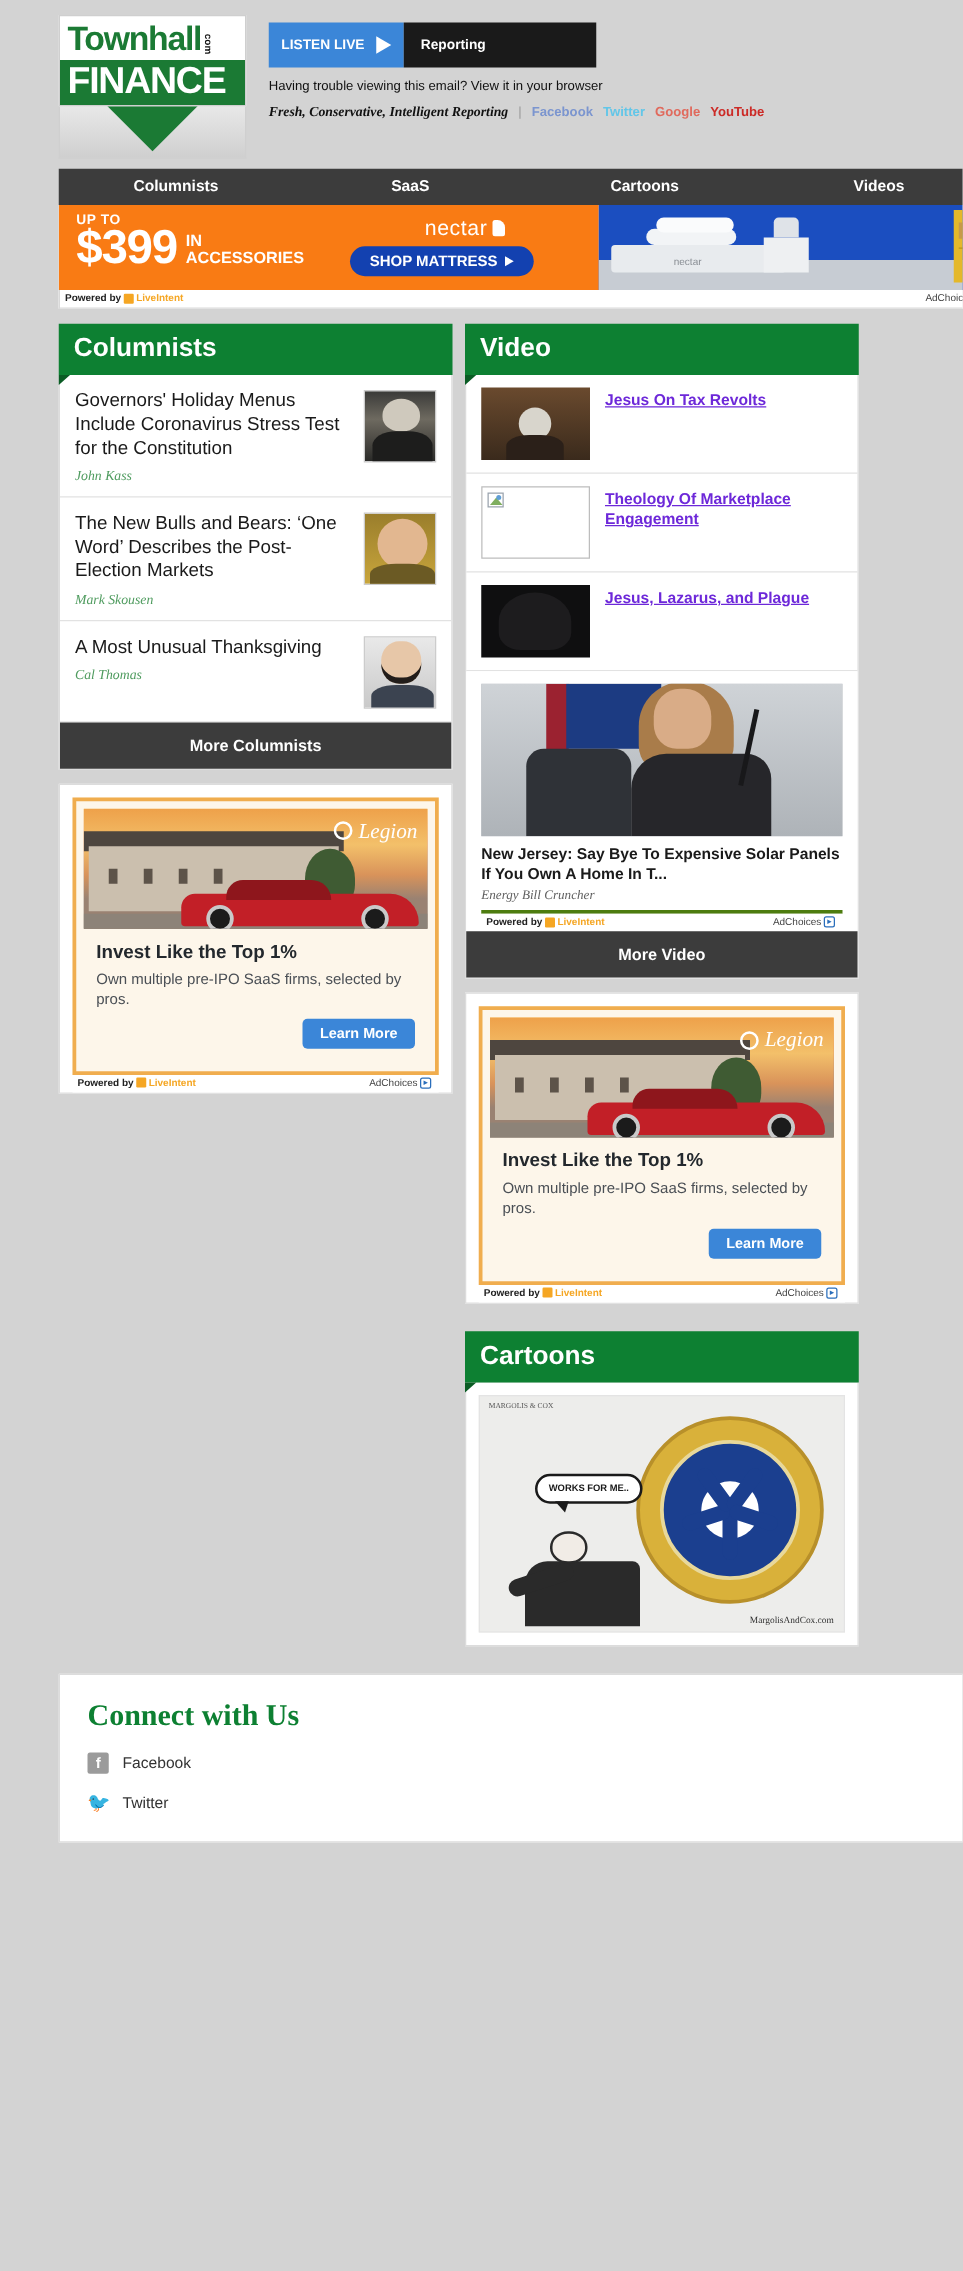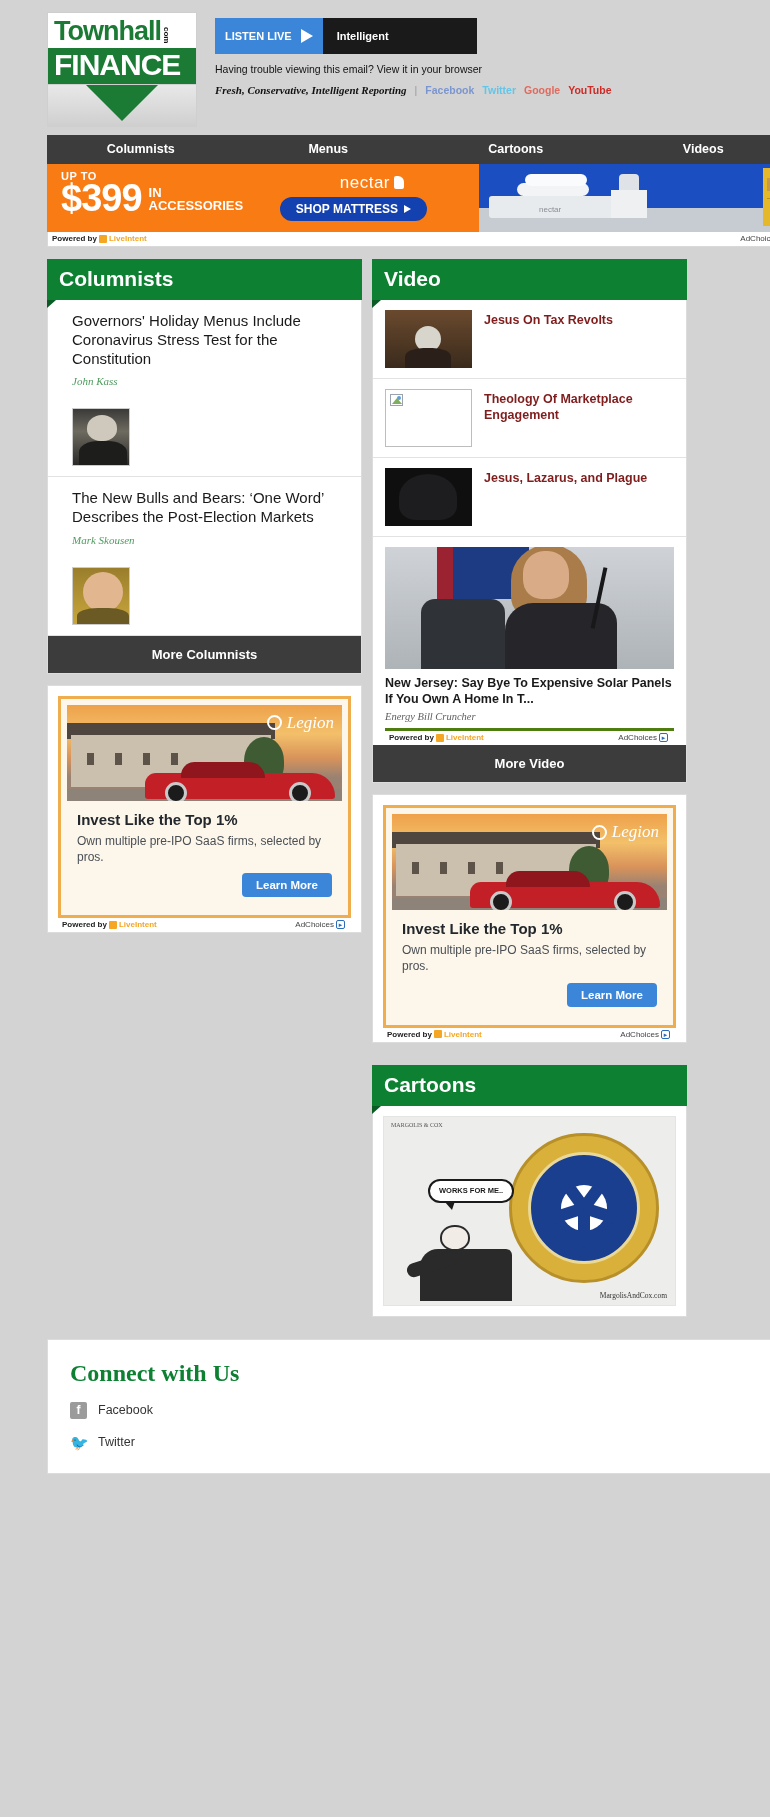--- a/index.html
+++ b/index.html
@@ -125,21 +125,21 @@
   .sec-head {
     background: #0d8032; color: #fff; font-size: 21px; font-weight: bold;
     padding: 8px 12px 9px 12px; position: relative;
   }
   .sec-head::after {
     content: ""; position: absolute; left: 0; bottom: -8px;
     border-left: 9px solid #0a5c24; border-bottom: 8px solid transparent;
   }
   .panel { background: #fff; border: 1px solid #dcdcdc; border-top: none; }
 
-  .story { display: flex; gap: 21px; padding: 12px 12px 10px 24px; border-bottom: 1px solid #e2e2e2; flex-direction: column; }
+  .story { display: flex; gap: 10px; padding: 12px 12px 10px 12px; border-bottom: 1px solid #e2e2e2; }
   .story:last-child { border-bottom: none; }
   .story-text { flex: 1; }
   .story-title { font-size: 15px; color: #1a1a1a; line-height: 1.25; font-weight: normal; }
   .story-author { font-family: "Liberation Serif", serif; font-style: italic; font-size: 11px; color: #4e9b5e; margin-top: 7px; }
   .headshot { width: 58px; height: 58px; flex: 0 0 58px; border: 1px solid #ccc; overflow: hidden; position: relative; }
   .hs1 { background: linear-gradient(#3a3a38 0%, #6e6a60 40%, #2a2a28 100%); }
   .hs1::before { content:""; position:absolute; left:14px; top:6px; width:30px; height:26px; background:#cfc9bd; border-radius:50% 50% 45% 45%; }
   .hs1::after { content:""; position:absolute; left:6px; top:32px; width:48px; height:28px; background:#1d1d1c; border-radius:40% 40% 0 0; }
   .hs2 { background: linear-gradient(#9a7e2c, #c9a63c); }
   .hs2::before { content:""; position:absolute; left:10px; top:4px; width:40px; height:40px; background:#e2b790; border-radius:50%; }
@@ -178,21 +178,21 @@
   .vrow { display: flex; gap: 12px; padding: 10px 12px; border-bottom: 1px solid #e2e2e2; align-items: flex-start; }
   .vthumb { width: 87px; height: 58px; flex: 0 0 87px; border: 1px solid #bdbdbd; background: #fff; position: relative; overflow: hidden; }
   .vt1 { background: linear-gradient(#6a4a2e, #3a2a1c); border: none; }
   .vt1::before { content:""; position:absolute; left:30px; top:16px; width:26px; height:26px; background:#d8d5cc; border-radius:50%; }
   .vt1::after { content:""; position:absolute; left:20px; top:38px; width:46px; height:22px; background:#2b2019; border-radius:40% 40% 0 0; }
   .vt4 { background: #0f0f10; border: none; }
   .vt4::before { content:""; position:absolute; left:14px; top:6px; width:58px; height:46px; background:#1d1c1e; border-radius:50% 50% 30% 30%; }
   .broken { position: absolute; left: 4px; top: 4px; width: 13px; height: 12px; border: 1px solid #9aa3ad; background: #fff; }
   .broken::before { content:""; position:absolute; left:1px; bottom:1px; width:0; height:0; border-left:5px solid transparent; border-right:5px solid transparent; border-bottom:6px solid #7fae5f; }
   .broken::after { content:""; position:absolute; right:1px; top:1px; width:4px; height:4px; background:#5f9ed6; border-radius:50%; }
-  .vtitle { font-size: 12.5px; font-weight: bold; color: #7f1d1d; line-height: 1.3; padding-top: 2px; }
+  .vtitle { font-size: 12.5px; font-weight: bold; color: #6d28d9; line-height: 1.3; padding-top: 2px; text-decoration: underline; }
 
   .vad { background: #fff; padding: 10px 12px 0 12px; }
   .vad-img { height: 122px; position: relative; overflow: hidden; background: #b9bdc2; }
   .va-bg { position: absolute; inset: 0; background: linear-gradient(#cfd3d7, #aeb3b8); }
   .va-flag { position: absolute; left: 68px; top: 0; width: 76px; height: 52px; background: #1c3b82; }
   .va-flag-red { position: absolute; left: 52px; top: 0; width: 18px; height: 58px; background: #9b2230; }
   .va-chair { position: absolute; left: 36px; bottom: 0; width: 84px; height: 70px; background: #2f3237; border-radius: 14px 14px 0 0; }
   .va-person-h { position: absolute; left: 138px; top: 4px; width: 46px; height: 48px; background: #d9ac87; border-radius: 46% 46% 40% 40%; }
   .va-hair { position: absolute; left: 126px; top: -2px; width: 76px; height: 74px; background: #a97c4a; border-radius: 48% 48% 30% 30%; }
   .va-body { position: absolute; left: 120px; bottom: 0; width: 112px; height: 66px; background: #26262a; border-radius: 28px 20px 0 0; }
@@ -245,37 +245,37 @@
         <div class="logo-arrow"></div>
       </div>
     </div>
 
     <div class="header-right">
       <div class="listen-bar">
         <div class="listen-live">
           <span>LISTEN LIVE</span>
           <span class="play-tri"></span>
         </div>
-        <div class="listen-show">Intelligent</div>
+        <div class="listen-show">Reporting</div>
       </div>
       <div class="trouble">Having trouble viewing this email? View it in your browser</div>
       <div class="tagline-row">
         <span class="tagline">Fresh, Conservative, Intelligent Reporting</span>
         <span class="pipe">|</span>
         <a class="soc fb" href="#">Facebook</a>
         <a class="soc tw" href="#">Twitter</a>
         <a class="soc gg" href="#">Google</a>
         <a class="soc yt" href="#">YouTube</a>
       </div>
     </div>
   </div>
 
   <div class="nav">
     <a href="#">Columnists</a>
-    <a href="#">Menus</a>
+    <a href="#">SaaS</a>
     <a href="#">Cartoons</a>
     <a href="#">Videos</a>
   </div>
 
   <div class="topad-wrap">
     <div class="topad">
       <div class="topad-left">
         <div class="upto">UP TO</div>
         <div class="price-row">
           <div class="price">$399</div>
@@ -334,20 +334,27 @@
         </div>
 
         <div class="story">
           <div class="story-text">
             <div class="story-title">The New Bulls and Bears: ‘One Word’ Describes the Post-Election Markets</div>
             <div class="story-author">Mark Skousen</div>
           </div>
           <div class="headshot hs2"></div>
         </div>
 
+        <div class="story">
+          <div class="story-text">
+            <div class="story-title">A Most Unusual Thanksgiving</div>
+            <div class="story-author">Cal Thomas</div>
+          </div>
+          <div class="headshot hs3"></div>
+        </div>
 
         <div class="more-btn">More Columnists</div>
       </div>
 
       <div class="legion-card">
         <div class="legion-inner">
           <div class="legion-img">
             <div class="lg-sky"></div>
             <div class="lg-roof"></div>
             <div class="lg-bld"></div>

